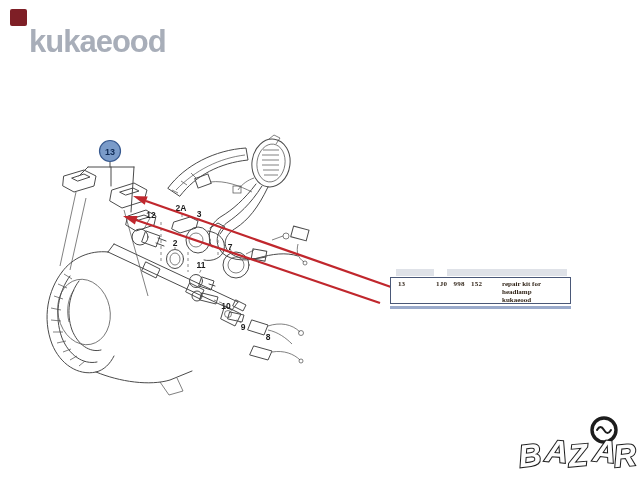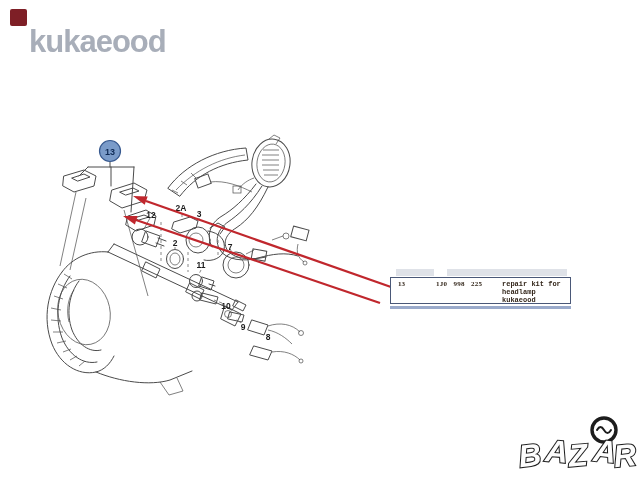--- a/index.html
+++ b/index.html
@@ -27,21 +27,21 @@
 
   
   .ghost-row{position:absolute;height:7px;background:#dfe2e8;}
   .part-box{position:absolute;left:390px;top:277px;width:181px;height:27px;background:#fff;
        border:1.6px solid var(--table-border,#4a5878);box-sizing:border-box;
        display:flex;align-items:flex-start;
        font-family:"Liberation Serif", serif;font-weight:bold;font-size:7px;
        line-height:8px;color:var(--table-text,#33261a);}
   .part-box .c1{width:38px;padding:2px 0 0 7px;}
   .part-box .c2{width:66px;padding-top:2px;word-spacing:4px;letter-spacing:0.3px;}
-  .part-box .c3{flex:1;padding-top:2px;font-family:Liberation Mono, monospace;}
+  .part-box .c3{flex:1;padding-top:2px;}
   .blue-strip{position:absolute;left:390px;top:306px;width:181px;height:3px;background:#9aaacb;}
 
   
   svg.logo{position:absolute;left:515px;top:398px;}
   .logo-letter{font-size:31px;font-weight:bold;fill:#fdfdfd;stroke:#1d1d1d;stroke-width:2.1px;
        paint-order:stroke;text-anchor:middle;font-family:"Liberation Sans",sans-serif;
        font-style:italic;}
   .logo-ring{fill:#ffffff;stroke:#1d1d1d;stroke-width:3.4;}
   .logo-squiggle{fill:none;stroke:#1d1d1d;stroke-width:2;stroke-linecap:round;}
 </style>
@@ -168,21 +168,21 @@
       <line class="arrow" x1="136" y1="220" x2="380" y2="303"></line>
       <polygon class="arrow-head" points="123,216 134.9,224.6 137.7,216.1"></polygon>
     </g>
   </svg>
 
   <div class="ghost-row" style="left:396px;top:269px;width:38px;"></div>
   <div class="ghost-row" style="left:447px;top:269px;width:120px;"></div>
 
   <div class="part-box">
     <div class="c1">13</div>
-    <div class="c2">1J0 998 225</div>
+    <div class="c2">1J0 998 152</div>
     <div class="c3">
       <div>repair kit for headlamp</div>
       <div>kukaeood</div>
     </div>
   </div>
   <div class="blue-strip"></div>
 
   <svg class="logo" width="125" height="82" viewBox="0 0 125 82">
     <circle class="logo-ring" cx="89" cy="32" r="12"></circle>
     <path class="logo-squiggle" d="M82,32 q3.5,-6 7,0 q3.5,6 7,0"></path>

